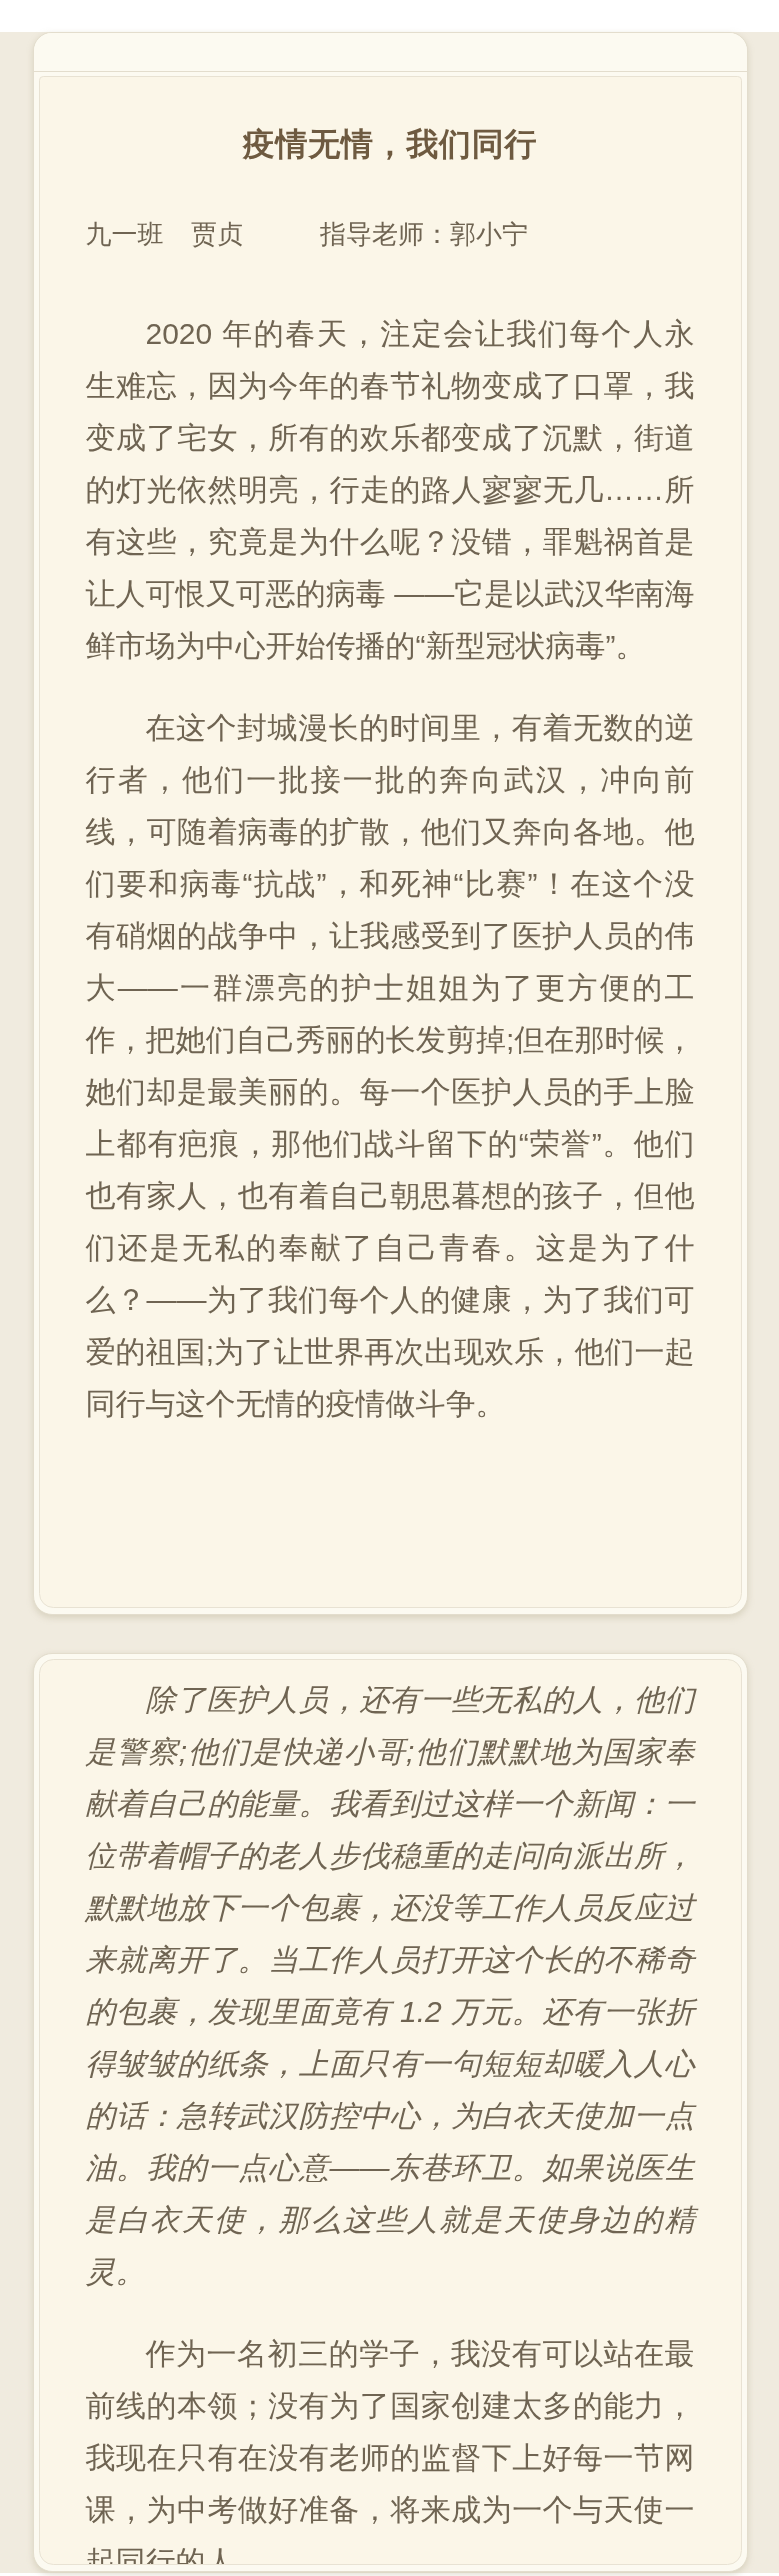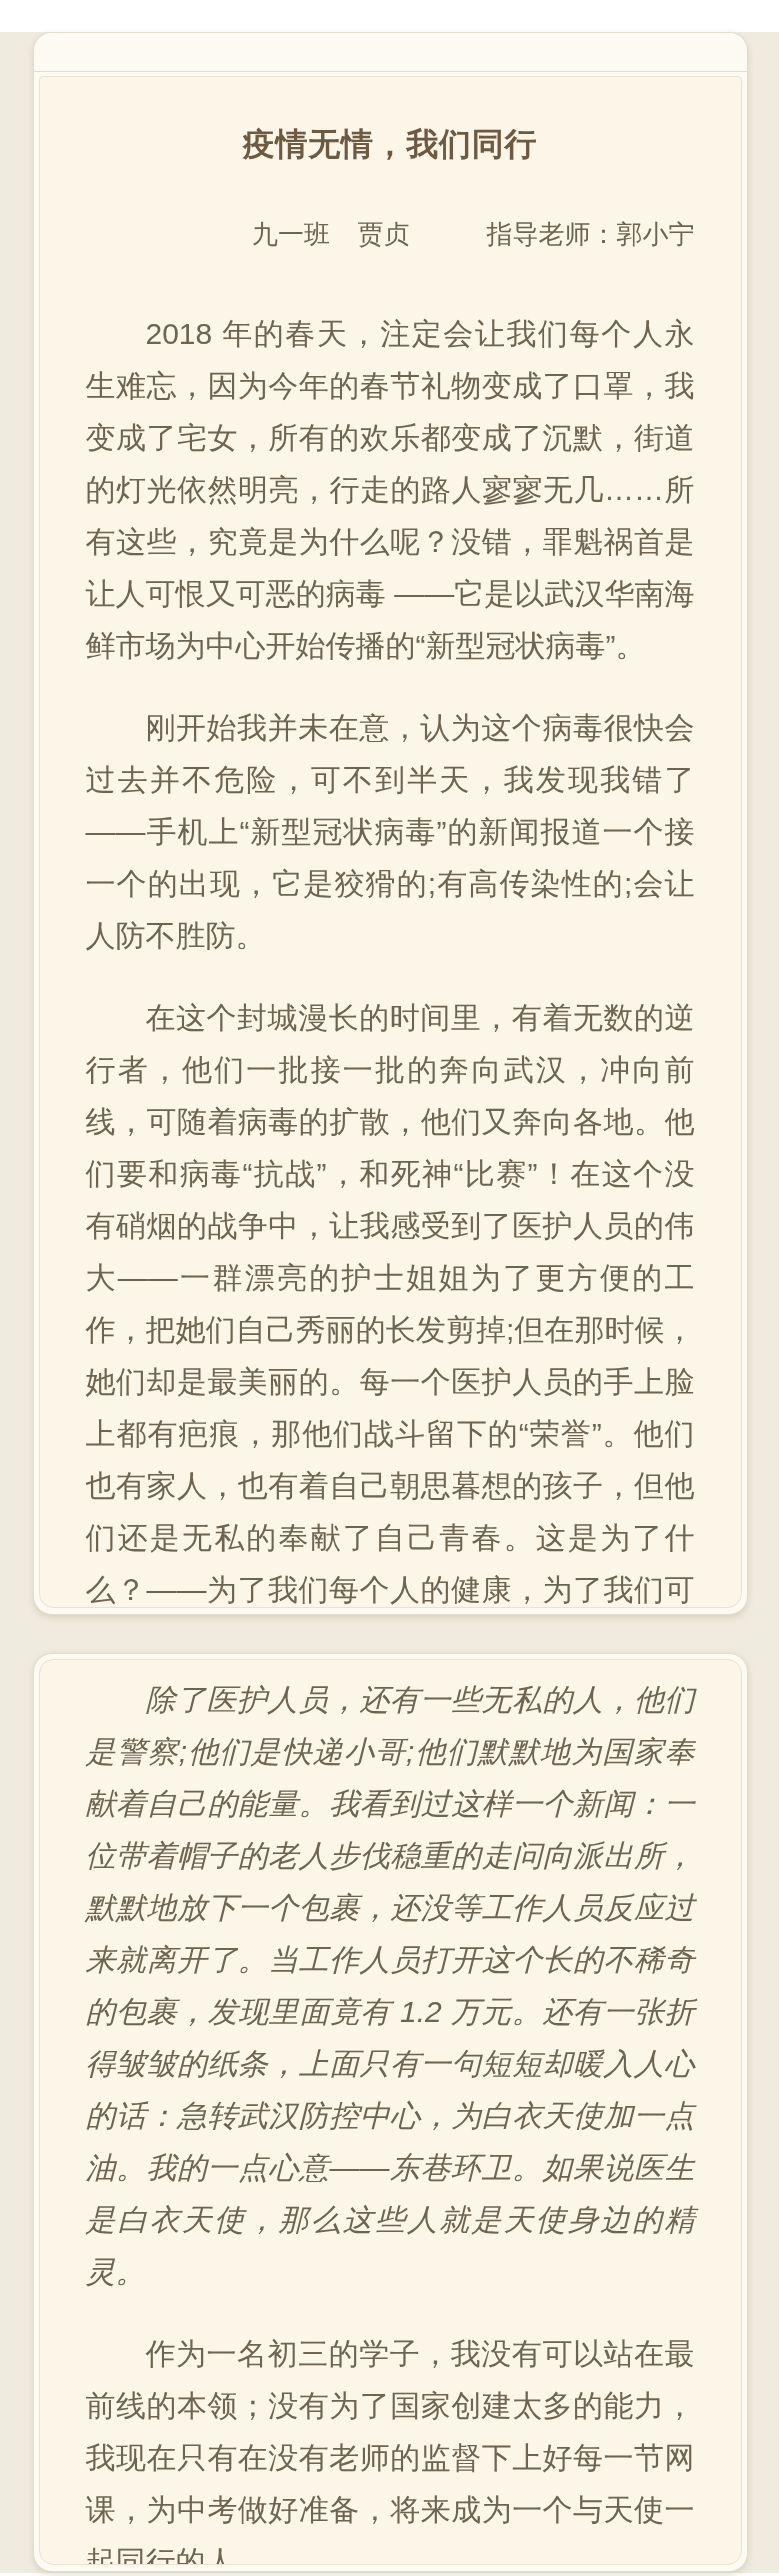--- a/index.html
+++ b/index.html
@@ -38,21 +38,21 @@
     border:0.7px solid var(--inner_border);
     overflow:hidden;
   }
   .card-1 .card-inner{top:43px;border-radius:4.3px 4.3px 14.4px 14.4px;padding:46px 46px 0;}
   .card-2 .card-inner{top:5px;border-radius:14.4px;padding:14.4px 46px 0;}
   .title{
     font-size:32px;line-height:43px;font-weight:bold;
     text-align:center;color:var(--title);letter-spacing:0.7px;
   }
   .byline{
-    margin-top:51px;text-align:right;
+    margin-top:51px;text-align:left;
     font-size:26px;line-height:35px;color:var(--text);
     white-space:nowrap;
   }
   .byline .b-author{margin-left:27.4px;}
   .byline .b-teacher{margin-left:77px;}
   .para{
     font-size:30px;line-height:52px;color:var(--text);
     text-align:justify;text-indent:2em;margin-top:30px;
   }
   .card-1 .para.first{margin-top:56px;}
@@ -64,22 +64,21 @@
 <div class="page">
   <div class="backdrop"></div>
 
   <section class="card card-1">
     <div class="paper-edge"></div>
     <div class="card-inner">
       <h1 class="title">疫情无情，我们同行</h1>
       <div class="byline">
         <span class="b-class">九一班</span><span class="b-author">贾贞</span><span class="b-teacher">指导老师：郭小宁</span>
       </div>
-      <p class="para first">2018 年的春天，注定会让我们每个人永生难忘，因为今年的春节礼物变成了口罩，我变成了宅女，所有的欢乐都变成了沉默，街道的灯光依然明亮，行走的路人寥寥无几……所有这些，究竟是为什么呢？没错，罪魁祸首是让人可恨又可恶的病毒 ——它是以武汉华南海鲜市场为中心开始传播的“新型冠状病毒”。</p>
-      <p class="para">刚开始我并未在意，认为这个病毒很快会过去并不危险，可不到半天，我发现我错了——手机上“新型冠状病毒”的新闻报道一个接一个的出现，它是狡猾的;有高传染性的;会让人防不胜防。</p>
+      <p class="para first">2020 年的春天，注定会让我们每个人永生难忘，因为今年的春节礼物变成了口罩，我变成了宅女，所有的欢乐都变成了沉默，街道的灯光依然明亮，行走的路人寥寥无几……所有这些，究竟是为什么呢？没错，罪魁祸首是让人可恨又可恶的病毒 ——它是以武汉华南海鲜市场为中心开始传播的“新型冠状病毒”。</p>
       <p class="para">在这个封城漫长的时间里，有着无数的逆行者，他们一批接一批的奔向武汉，冲向前线，可随着病毒的扩散，他们又奔向各地。他们要和病毒“抗战”，和死神“比赛”！在这个没有硝烟的战争中，让我感受到了医护人员的伟大——一群漂亮的护士姐姐为了更方便的工作，把她们自己秀丽的长发剪掉;但在那时候，她们却是最美丽的。每一个医护人员的手上脸上都有疤痕，那他们战斗留下的“荣誉”。他们也有家人，也有着自己朝思暮想的孩子，但他们还是无私的奉献了自己青春。这是为了什么？——为了我们每个人的健康，为了我们可爱的祖国;为了让世界再次出现欢乐，他们一起同行与这个无情的疫情做斗争。</p>
     </div>
   </section>
 
   <section class="card card-2">
     <div class="card-inner">
       <p class="para first">除了医护人员，还有一些无私的人，他们是警察;他们是快递小哥;他们默默地为国家奉献着自己的能量。我看到过这样一个新闻：一位带着帽子的老人步伐稳重的走问向派出所，默默地放下一个包裹，还没等工作人员反应过来就离开了。当工作人员打开这个长的不稀奇的包裹，发现里面竟有 1.2 万元。还有一张折得皱皱的纸条，上面只有一句短短却暖入人心的话：急转武汉防控中心，为白衣天使加一点油。我的一点心意——东巷环卫。如果说医生是白衣天使，那么这些人就是天使身边的精灵。</p>
       <p class="para">作为一名初三的学子，我没有可以站在最前线的本领；没有为了国家创建太多的能力，我现在只有在没有老师的监督下上好每一节网课，为中考做好准备，将来成为一个与天使一起同行的人。</p>
     </div>
   </section>

